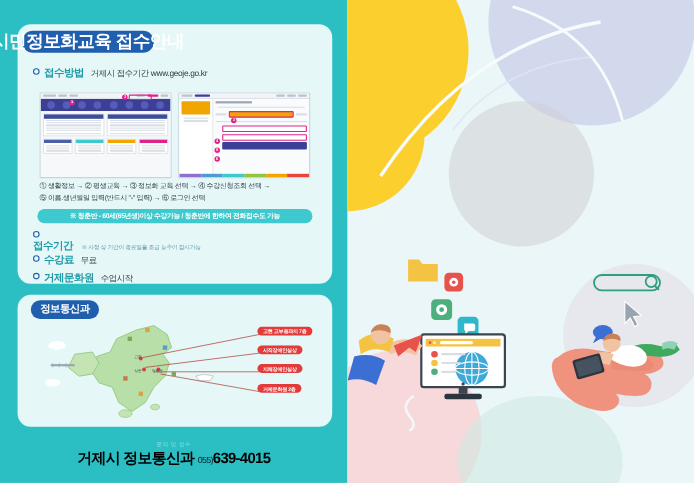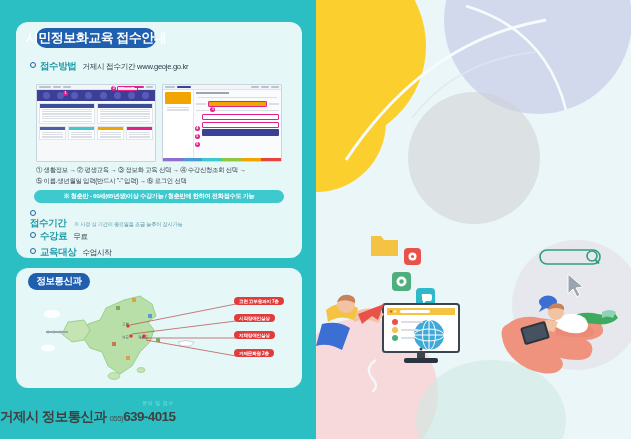--- a/index.html
+++ b/index.html
@@ -35,21 +35,21 @@
     background: #1F5FAE;
     color: #fff;
     border-radius: 0 12px 12px 0;
     font-weight: bold;
     letter-spacing: -0.5px;
     display: flex;
     align-items: center;
     justify-content: center;
     white-space: nowrap;
   }
-  .badge-info { left: 36px; top: 28px; width: 120px; height: 20px; font-size: 13px; border-radius: 10px; }
+  .badge-info { left: 20px; top: 28px; width: 120px; height: 20px; font-size: 16px; border-radius: 10px; }
   .badge-place { left: 28px; top: 273px; width: 62px; height: 17px; font-size: 9.5px; border-radius: 9px; }
 
   .row {
     position: absolute;
     display: flex;
     align-items: baseline;
     white-space: nowrap;
   }
   .bullet {
     width: 6px; height: 6px;
@@ -158,21 +158,21 @@
     white-space:nowrap;
     letter-spacing:-0.2px;
   }
 
   .contact-sub {
     position:absolute; left:0; right:0; top:400px;
     text-align:center; color:#7FE0E3; font-size:5px; letter-spacing:0.5px;
   }
   .contact-main {
     position:absolute; left:0; right:0; top:408px;
-    text-align:left; color:#404040; font-size:13.5px; font-weight:bold;
+    text-align:center; color:#000000; font-size:13.5px; font-weight:bold;
     letter-spacing:-0.6px;
   }
   .contact-main .area { font-size:8px; font-weight:normal; opacity:.85; }
 
   
   .right-panel {
     position: relative;
     width: 315px; height: 439px;
     background: #EAF6F7;
     overflow: hidden;
@@ -338,21 +338,21 @@
     <div class="subnote">※ 사정 상 기간이 종료일을 조금 늦추어 잠시가능</div>
 
     <div class="row r-fee">
       <span class="bullet"></span>
       <span class="lbl">수강료</span>
       <span class="val">무료</span>
     </div>
 
     <div class="row r-target">
       <span class="bullet"></span>
-      <span class="lbl">교육대상</span>
+      <span class="lbl">거제문화원</span>
       <span class="val">수업시작</span>
     </div>
 
     <div class="card card-place"></div>
     <div class="badge badge-place">정보통신과</div>
 
     <div class="map-area">
       <svg class="map-svg" viewBox="0 0 262 88">
         <rect width="262" height="88" fill="#E6F7F8"></rect>
 

